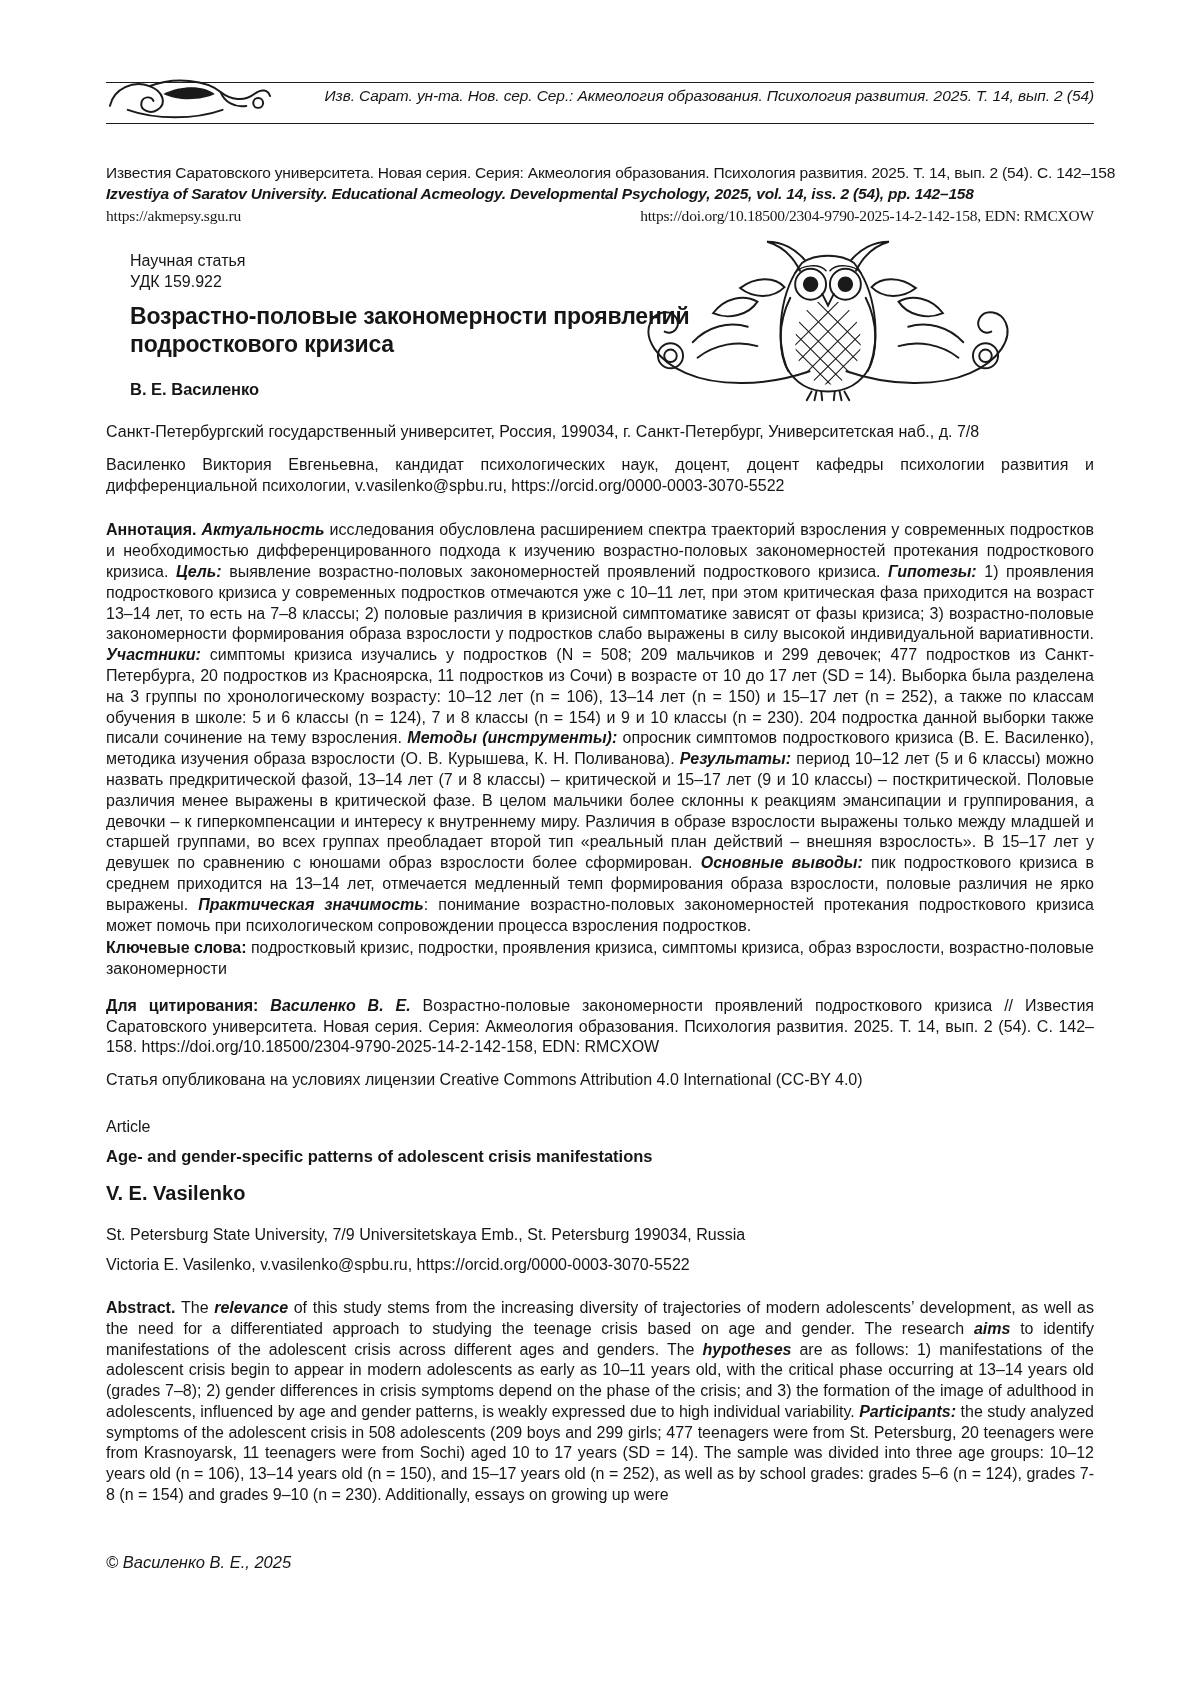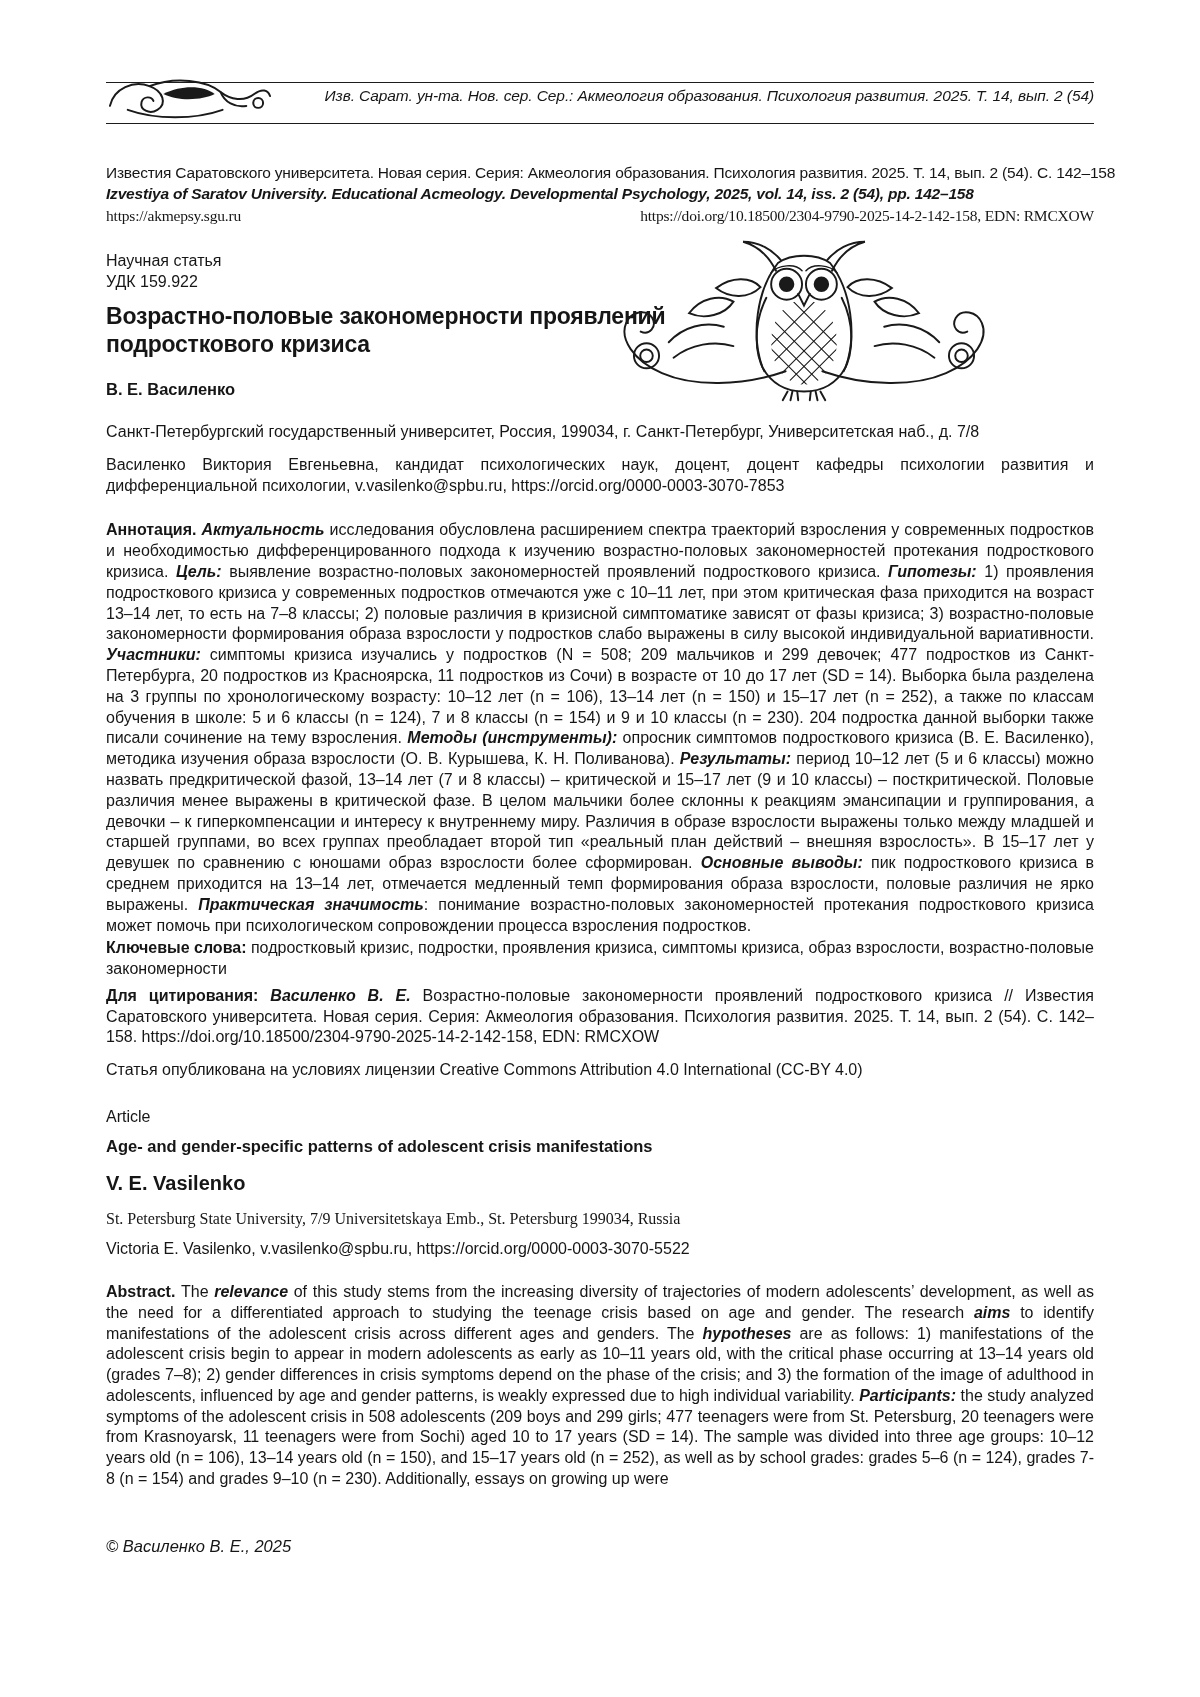--- a/index.html
+++ b/index.html
@@ -25,42 +25,42 @@
     position:absolute; right:0; top:4px; left:175px;
     text-align:right; font-style:italic; font-size:15.5px; letter-spacing:-0.1px;
   }
 
   
   .cite-block { margin-top:38px; }
   .cite-block p { font-size:15.5px; line-height:1.38; letter-spacing:-0.2px; white-space:nowrap; }
   .links-row { display:flex; justify-content:space-between;font-family:Liberation Serif, serif; }
 
   
-  .headline-zone { position:relative; margin-top:24px; }
+  .headline-zone { position:relative; margin-top:24px;margin-left:24px; }
   .owl { position:absolute; left:482px; top:-16px; width:432px; height:172px; }
   .owl svg { width:100%; height:100%; }
   .article-type p { font-size:16px; line-height:1.32; }
   h1.title-ru {
     margin-top:11px; max-width:620px;
     font-size:23px; line-height:1.2; font-weight:700; letter-spacing:-0.2px;
   }
   .author-ru { margin-top:20px; font-size:16.5px; font-weight:700; }
 
   .affiliation-ru { margin-top:22px; }
   .bio-ru { margin-top:12px; text-align:justify; }
 
   .abstract-ru { margin-top:24px; text-align:justify; }
   .keywords-ru { margin-top:2px; text-align:justify; }
-  .for-citation { margin-top:6px; text-align:justify; }
+  .for-citation { margin-top:16px; text-align:justify; }
   .license-note { margin-top:12px; }
 
   .en-label { margin-top:26px; }
   .en-title { margin-top:8px; font-size:16.5px; font-weight:700; }
   .en-author { margin-top:13px; font-size:20px; font-weight:700; }
-  .en-affiliation { margin-top:13px;font-family:Liberation Serif, serif; }
+  .en-affiliation { margin-top:19px; }
   .en-contact { margin-top:9px; }
   .abstract-en { margin-top:22px; text-align:justify; }
 
   .footer { margin-top:46px; font-style:italic; font-size:16.5px; }
 </style>
 </head>
 <body>
 
 <div class="page">
 
@@ -149,21 +149,21 @@
       <p>УДК 159.922</p>
     </div>
 
     <h1 class="title-ru">Возрастно-половые закономерности проявлений подросткового кризиса</h1>
 
     <p class="author-ru">В. Е. Василенко</p>
   </div>
 
   <p class="affiliation-ru">Санкт-Петербургский государственный университет, Россия, 199034, г. Санкт-Петербург, Университетская наб., д. 7/8</p>
 
-  <p class="bio-ru">Василенко Виктория Евгеньевна, кандидат психологических наук, доцент, доцент кафедры психологии развития и дифференциальной психологии, v.vasilenko@spbu.ru, https://orcid.org/0000-0003-3070-7853</p>
+  <p class="bio-ru">Василенко Виктория Евгеньевна, кандидат психологических наук, доцент, доцент кафедры психологии развития и дифференциальной психологии, v.vasilenko@spbu.ru, https://orcid.org/0000-0003-3070-5522</p>
 
   <p class="abstract-ru"><span class="b">Аннотация. </span><span class="i">Актуальность</span><span> исследования обусловлена расширением спектра траекторий взросления у современных подростков и необходимостью дифференцированного подхода к изучению возрастно-половых закономерностей протекания подросткового кризиса. </span><span class="i">Цель:</span><span> выявление возрастно-половых закономерностей проявлений подросткового кризиса. </span><span class="i">Гипотезы:</span><span> 1) проявления подросткового кризиса у современных подростков отмечаются уже с 10–11 лет, при этом критическая фаза приходится на возраст 13–14 лет, то есть на 7–8 классы; 2) половые различия в кризисной симптоматике зависят от фазы кризиса; 3) возрастно-половые закономерности формирования образа взрослости у подростков слабо выражены в силу высокой индивидуальной вариативности. </span><span class="i">Участники:</span><span> симптомы кризиса изучались у подростков (N = 508; 209 мальчиков и 299 девочек; 477 подростков из Санкт-Петербурга, 20 подростков из Красноярска, 11 подростков из Сочи) в возрасте от 10 до 17 лет (SD = 14). Выборка была разделена на 3 группы по хронологическому возрасту: 10–12 лет (n = 106), 13–14 лет (n = 150) и 15–17 лет (n = 252), а также по классам обучения в школе: 5 и 6 классы (n = 124), 7 и 8 классы (n = 154) и 9 и 10 классы (n = 230). 204 подростка данной выборки также писали сочинение на тему взросления. </span><span class="i">Методы (инструменты):</span><span> опросник симптомов подросткового кризиса (В. Е. Василенко), методика изучения образа взрослости (О. В. Курышева, К. Н. Поливанова). </span><span class="i">Результаты:</span><span> период 10–12 лет (5 и 6 классы) можно назвать предкритической фазой, 13–14 лет (7 и 8 классы) – критической и 15–17 лет (9 и 10 классы) – посткритической. Половые различия менее выражены в критической фазе. В целом мальчики более склонны к реакциям эмансипации и группирования, а девочки – к гиперкомпенсации и интересу к внутреннему миру. Различия в образе взрослости выражены только между младшей и старшей группами, во всех группах преобладает второй тип «реальный план действий – внешняя взрослость». В 15–17 лет у девушек по сравнению с юношами образ взрослости более сформирован. </span><span class="i">Основные выводы:</span><span> пик подросткового кризиса в среднем приходится на 13–14 лет, отмечается медленный темп формирования образа взрослости, половые различия не ярко выражены. </span><span class="i">Практическая значимость</span><span>: понимание возрастно-половых закономерностей протекания подросткового кризиса может помочь при психологическом сопровождении процесса взросления подростков.</span></p>
 
   <p class="keywords-ru"><span class="b">Ключевые слова:</span><span> подростковый кризис, подростки, проявления кризиса, симптомы кризиса, образ взрослости, возрастно-половые закономерности</span></p>
 
   <p class="for-citation"><span class="b">Для цитирования: </span><span class="i">Василенко В. Е.</span><span> Возрастно-половые закономерности проявлений подросткового кризиса // Известия Саратовского университета. Новая серия. Серия: Акмеология образования. Психология развития. 2025. Т. 14, вып. 2 (54). С. 142–158. https://doi.org/10.18500/2304-9790-2025-14-2-142-158, EDN: RMCXOW</span></p>
 
   <p class="license-note">Статья опубликована на условиях лицензии Creative Commons Attribution 4.0 International (CC-BY 4.0)</p>
 
   <p class="en-label">Article</p>

